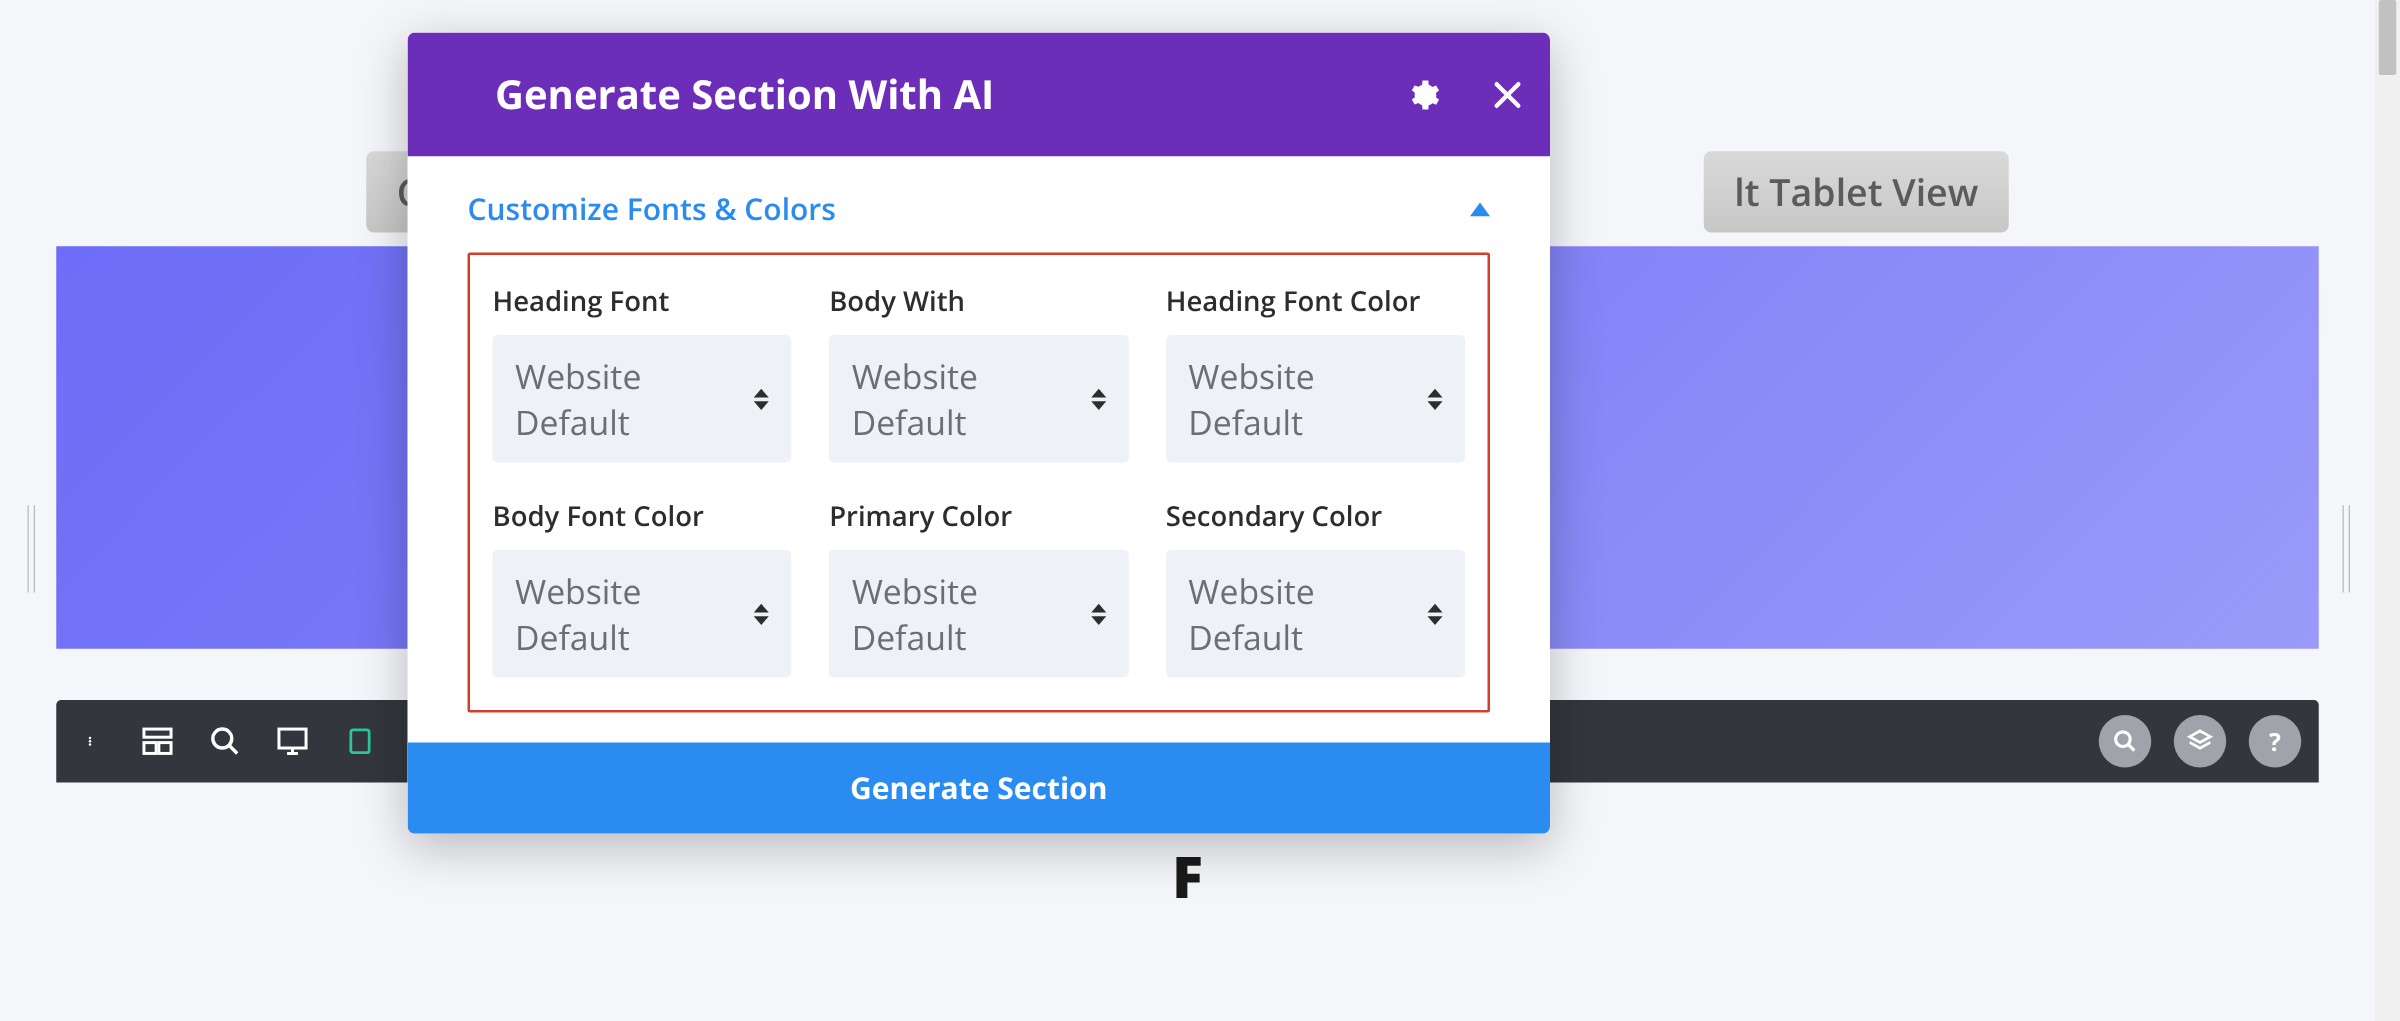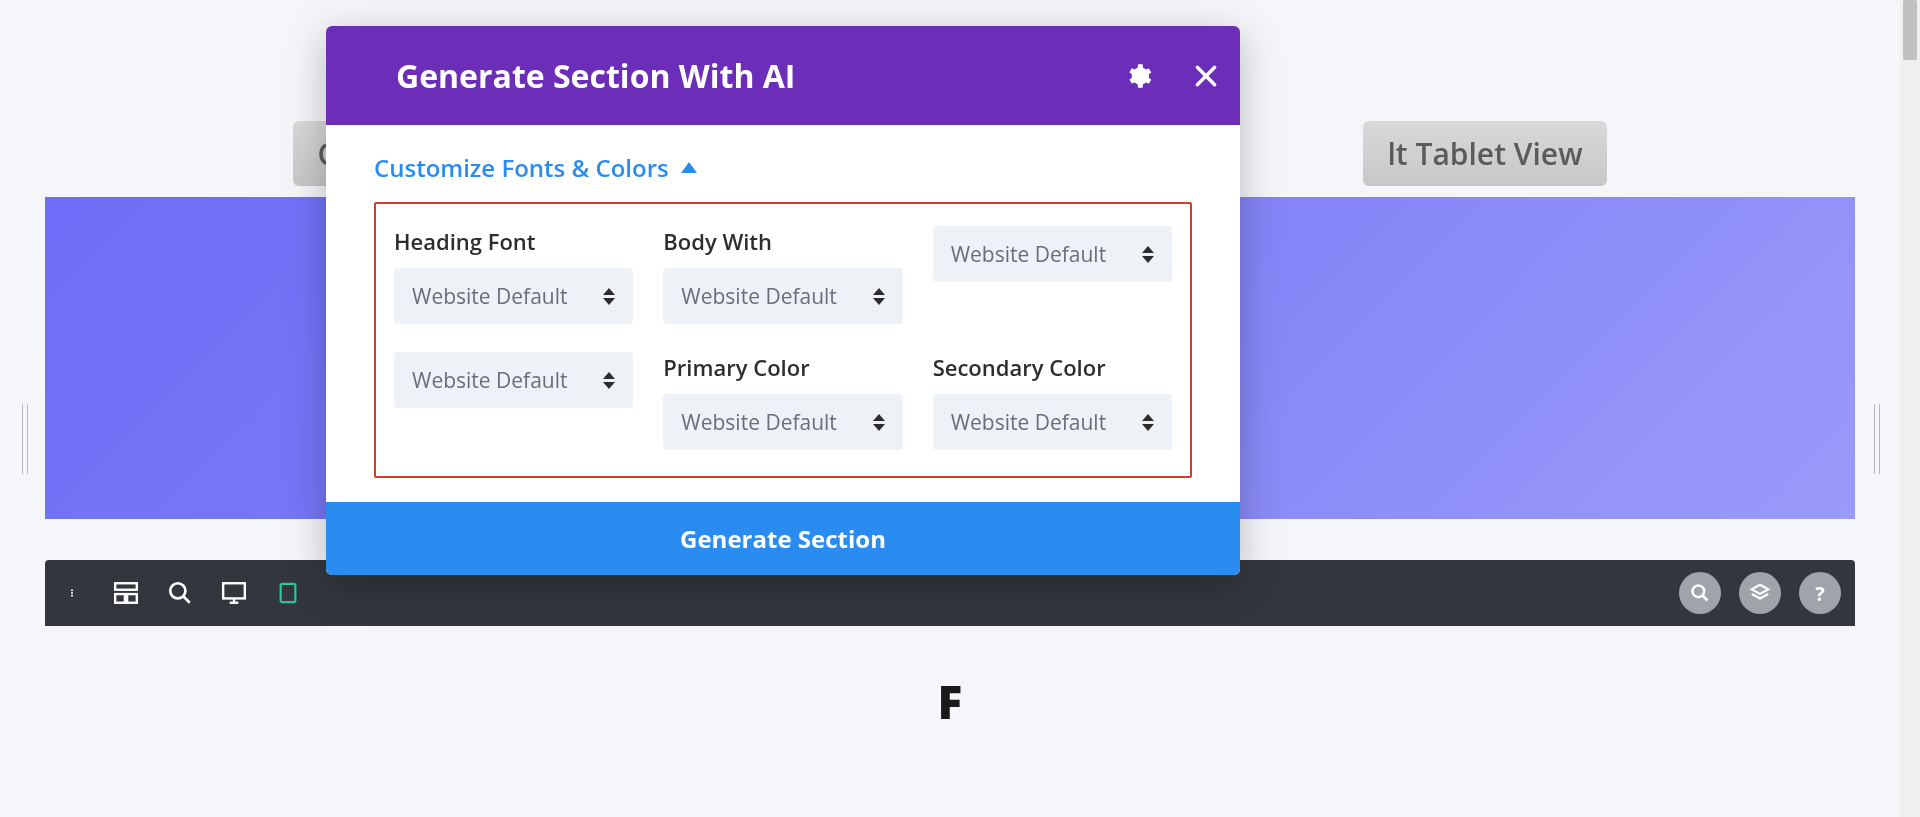--- a/index.html
+++ b/index.html
@@ -149,20 +149,21 @@
     }
     .customize-link {
       color: #2a8cf0;
       font-size: 24px;
       font-weight: 600;
       display: flex;
       align-items: center;
       gap: 12px;
       cursor: pointer;
       margin-bottom: 18px;
+      justify-content: space-between;
     }
     .tri-up {
       width: 0; height: 0;
       border-left: 8px solid transparent;
       border-right: 8px solid transparent;
       border-bottom: 11px solid #2a8cf0;
     }
 
     .fields-box {
       border: 2px solid #d33e2a;
@@ -181,21 +182,21 @@
     .select {
       background: #eef1f6;
       border-radius: 4px;
       padding: 14px 18px;
       display: flex;
       align-items: center;
       justify-content: space-between;
       cursor: pointer;
     }
     .select-val {
-      font-size: 21px;
+      font-size: 27px;
       color: #6a6e76;
       font-weight: 500;
     }
     .select-arrows {
       display: flex; flex-direction: column; gap: 3px;
     }
     .sa-up {
       width:0;height:0;border-left:6px solid transparent;border-right:6px solid transparent;border-bottom:7px solid #2d2d2d;
     }
     .sa-down {
@@ -334,30 +335,32 @@
         <div class="select">
           <span class="select-val">Website Default</span>
           <span class="select-arrows">
               <span class="sa-up"></span>
               <span class="sa-down"></span>
             </span>
         </div>
       </div>
 
       <div>
-        <div class="select">
-          <span class="select-val">Website Default</span>
-          <span class="select-arrows">
-              <span class="sa-up"></span>
-              <span class="sa-down"></span>
-            </span>
-        </div>
-      </div>
-
-      <div>
+        <div class="field-label">Heading Font Color</div>
+        <div class="select">
+          <span class="select-val">Website Default</span>
+          <span class="select-arrows">
+              <span class="sa-up"></span>
+              <span class="sa-down"></span>
+            </span>
+        </div>
+      </div>
+
+      <div>
+        <div class="field-label">Body Font Color</div>
         <div class="select">
           <span class="select-val">Website Default</span>
           <span class="select-arrows">
               <span class="sa-up"></span>
               <span class="sa-down"></span>
             </span>
         </div>
       </div>
 
       <div>

